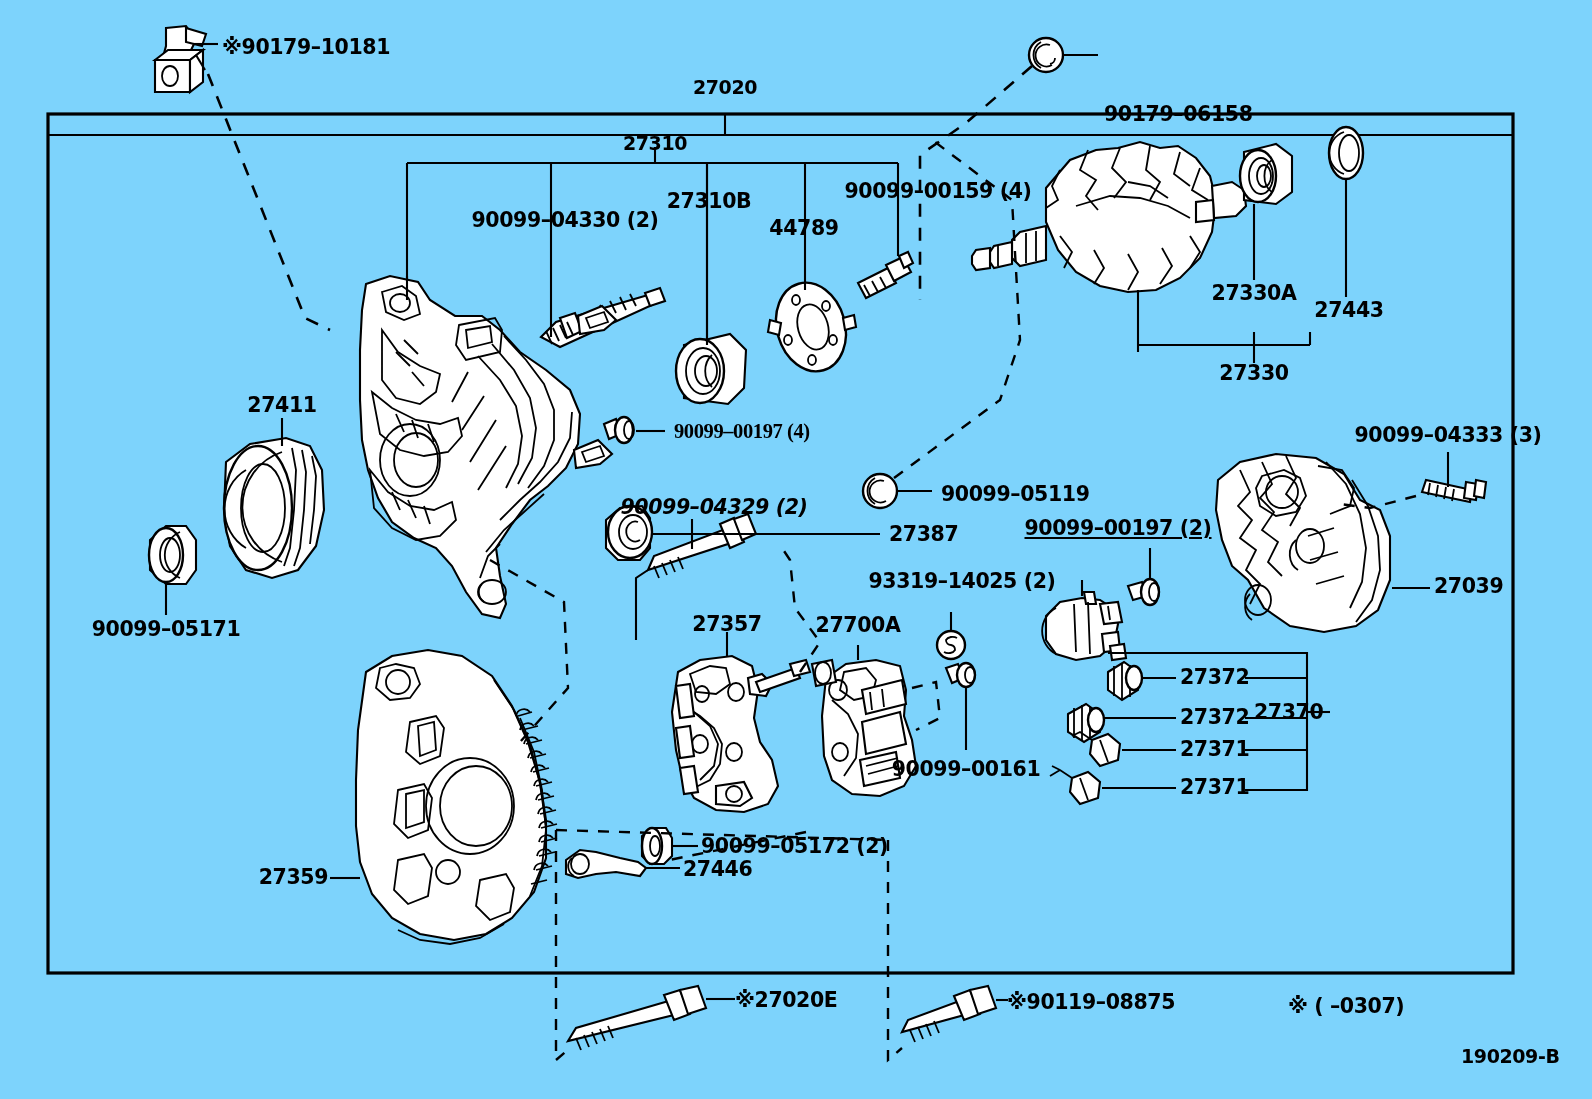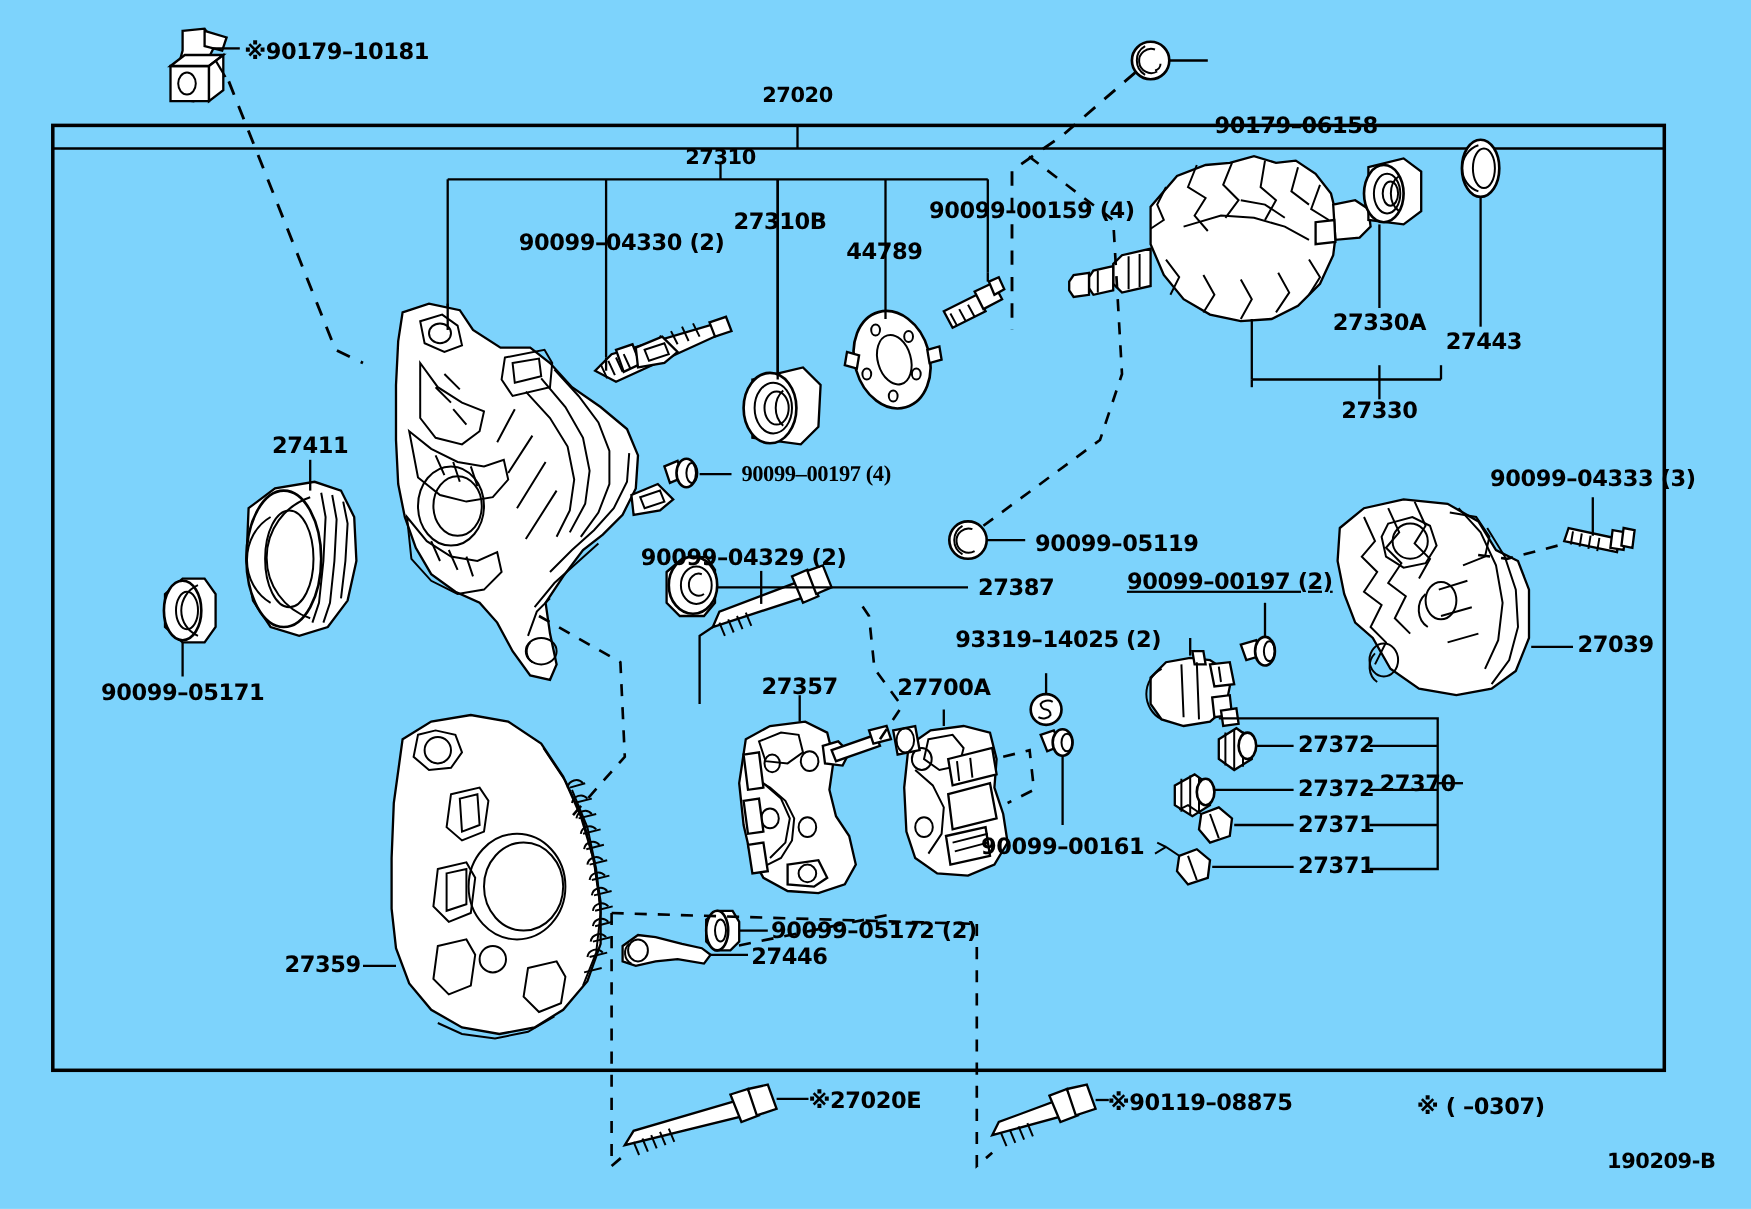--- a/index.html
+++ b/index.html
@@ -443,21 +443,21 @@
 
 <div class="lbl s20 c" style="left:1254px;top:281px;">27330A</div>
 <div class="lbl s20 c" style="left:1349px;top:298px;">27443</div>
 <div class="lbl s20 c" style="left:1254px;top:361px;">27330</div>
 
 <div class="lbl s20" style="left:674px;top:420px;font-family:Liberation Serif, serif;">90099–00197 (4)</div>
 
 <div class="lbl s20 c" style="left:282px;top:393px;">27411</div>
 <div class="lbl s20 c" style="left:166px;top:617px;">90099–05171</div>
 
-<div class="lbl s20 c" style="left:676px;top:495px;">90099–04329 (2)</div>
+<div class="lbl s20 c" style="left:714px;top:495px;font-style:italic;">90099–04329 (2)</div>
 <div class="lbl s20" style="left:941px;top:482px;">90099–05119</div>
 <div class="lbl s20" style="left:889px;top:522px;">27387</div>
 
 <div class="lbl s20 c" style="left:962px;top:569px;">93319–14025 (2)</div>
 <div class="lbl s20 c" style="left:727px;top:612px;">27357</div>
 <div class="lbl s20 c" style="left:858px;top:613px;">27700A</div>
 <div class="lbl s20 c" style="left:966px;top:757px;">90099–00161</div>
 
 <div class="lbl s20 c" style="left:1118px;top:516px;text-decoration:underline;">90099–00197 (2)</div>
 <div class="lbl s20 c" style="left:1448px;top:423px;">90099–04333 (3)</div>

